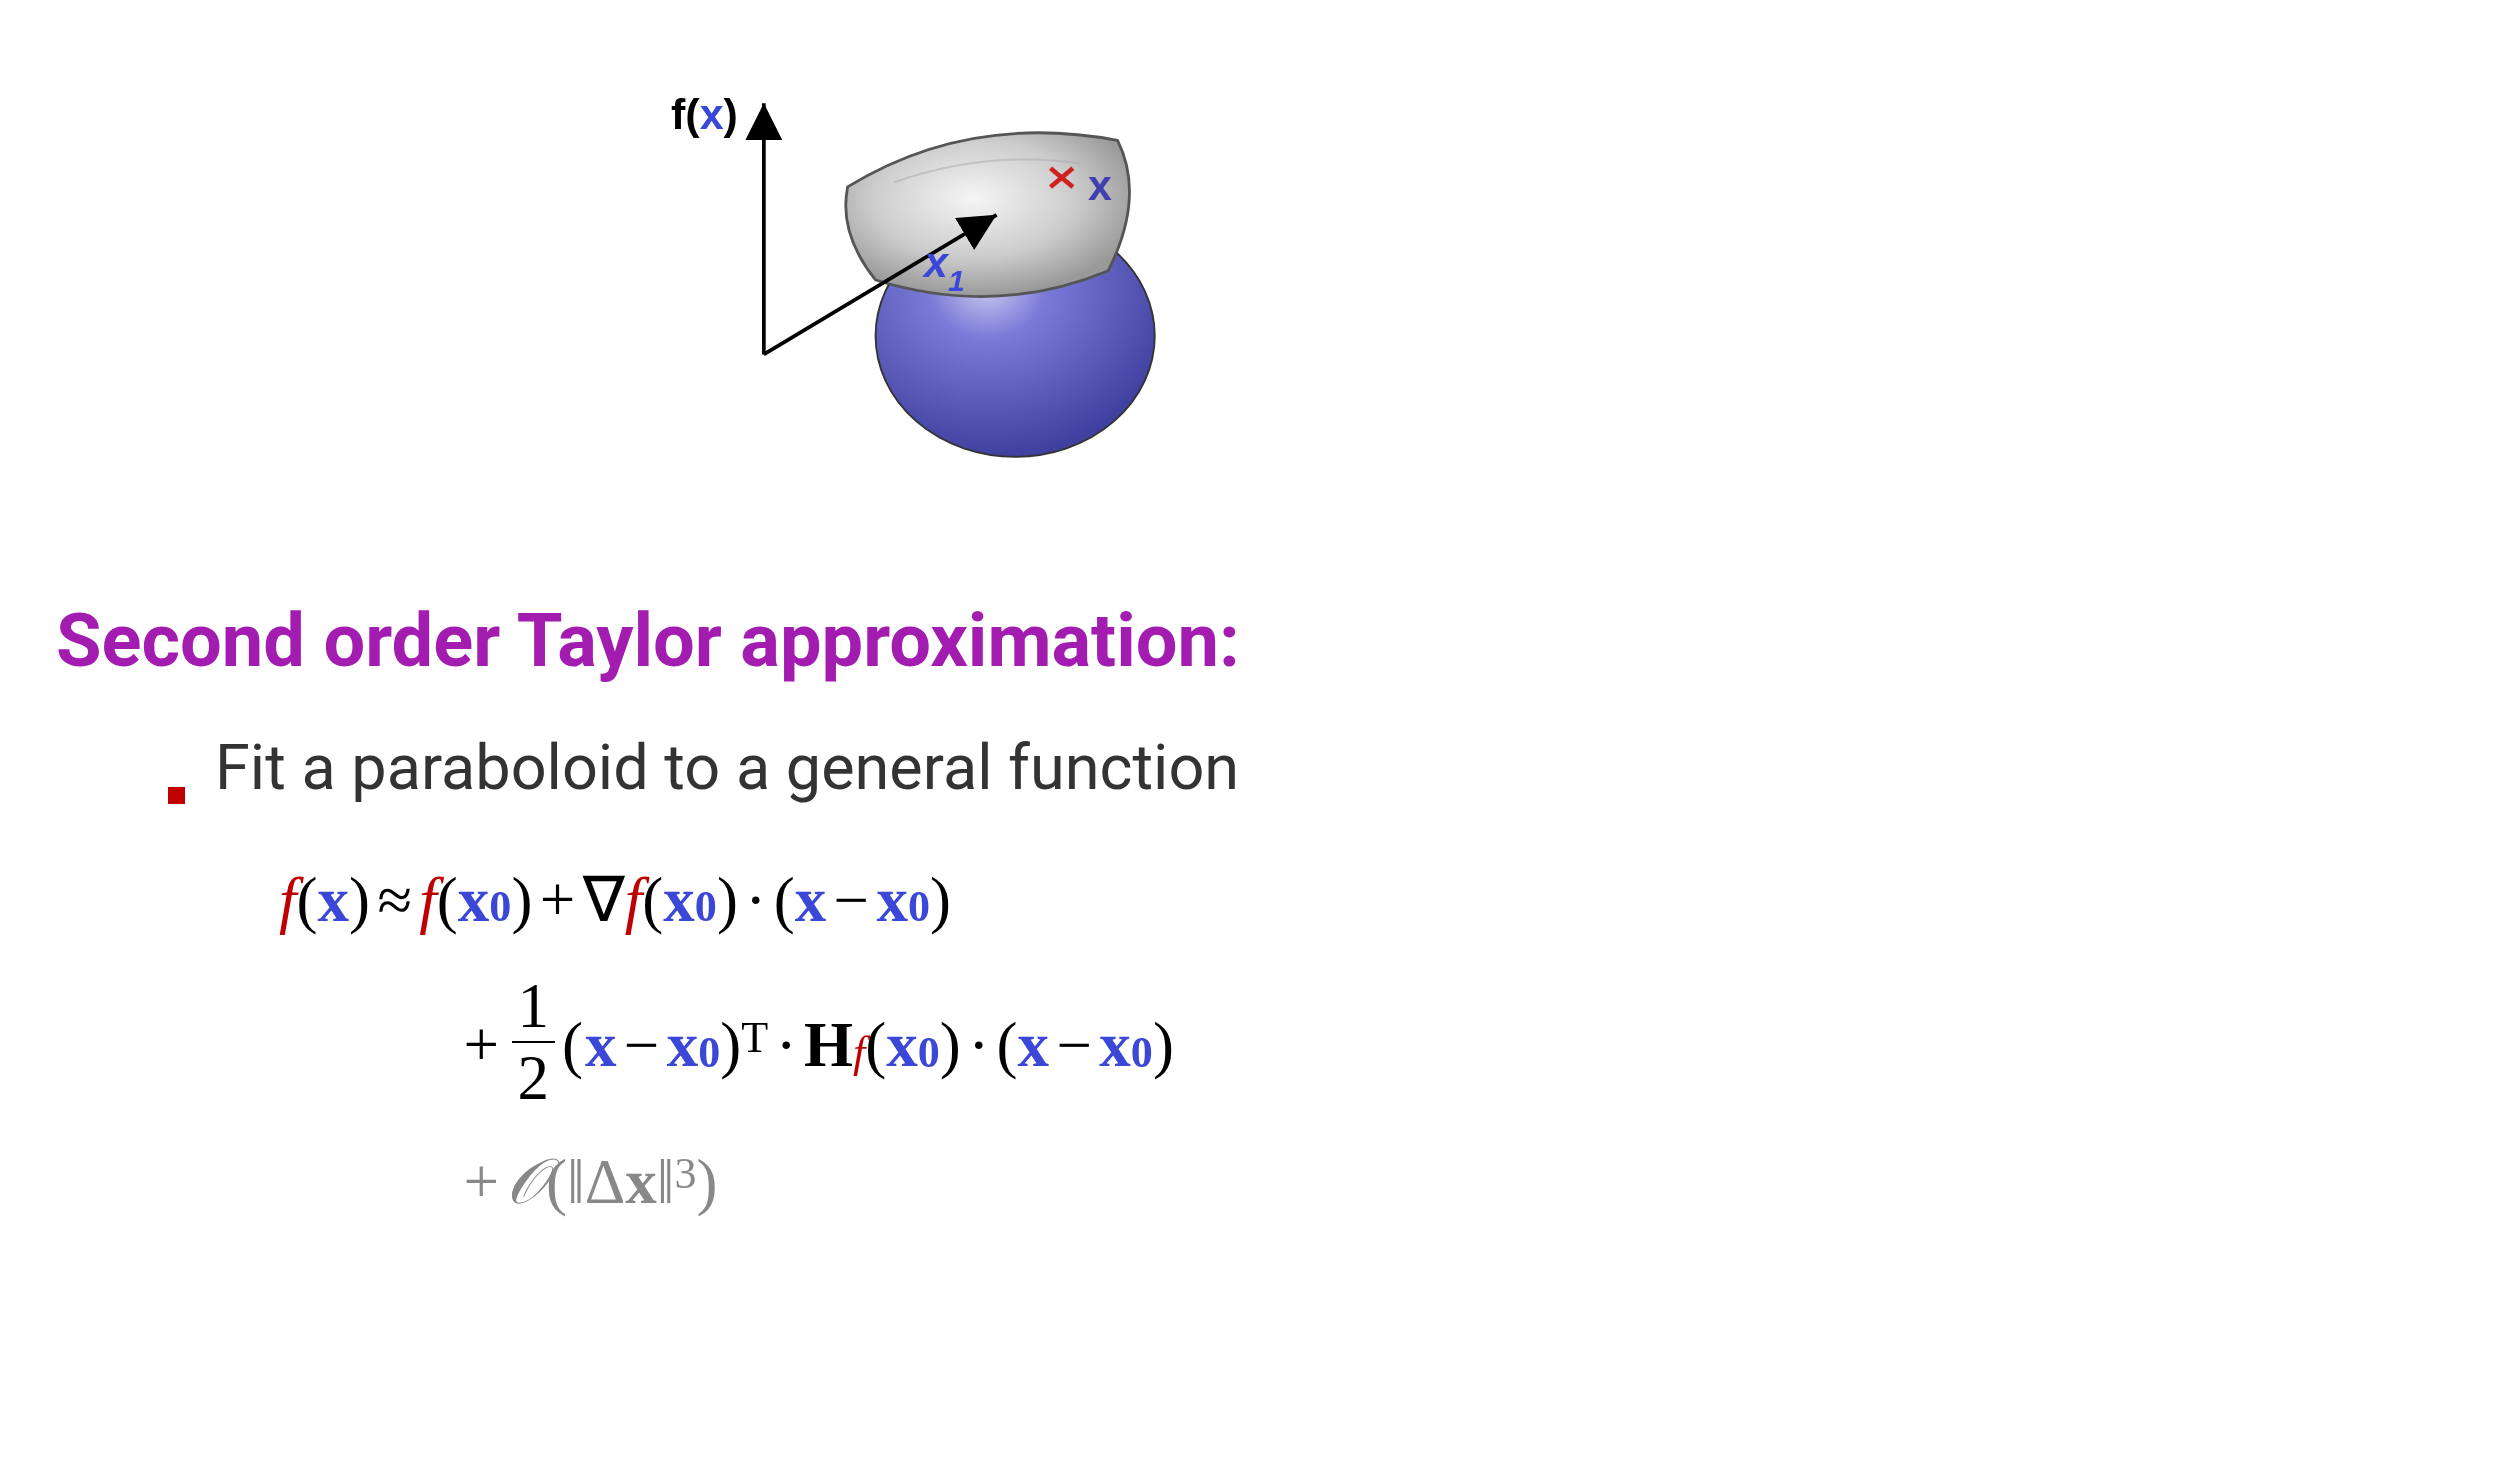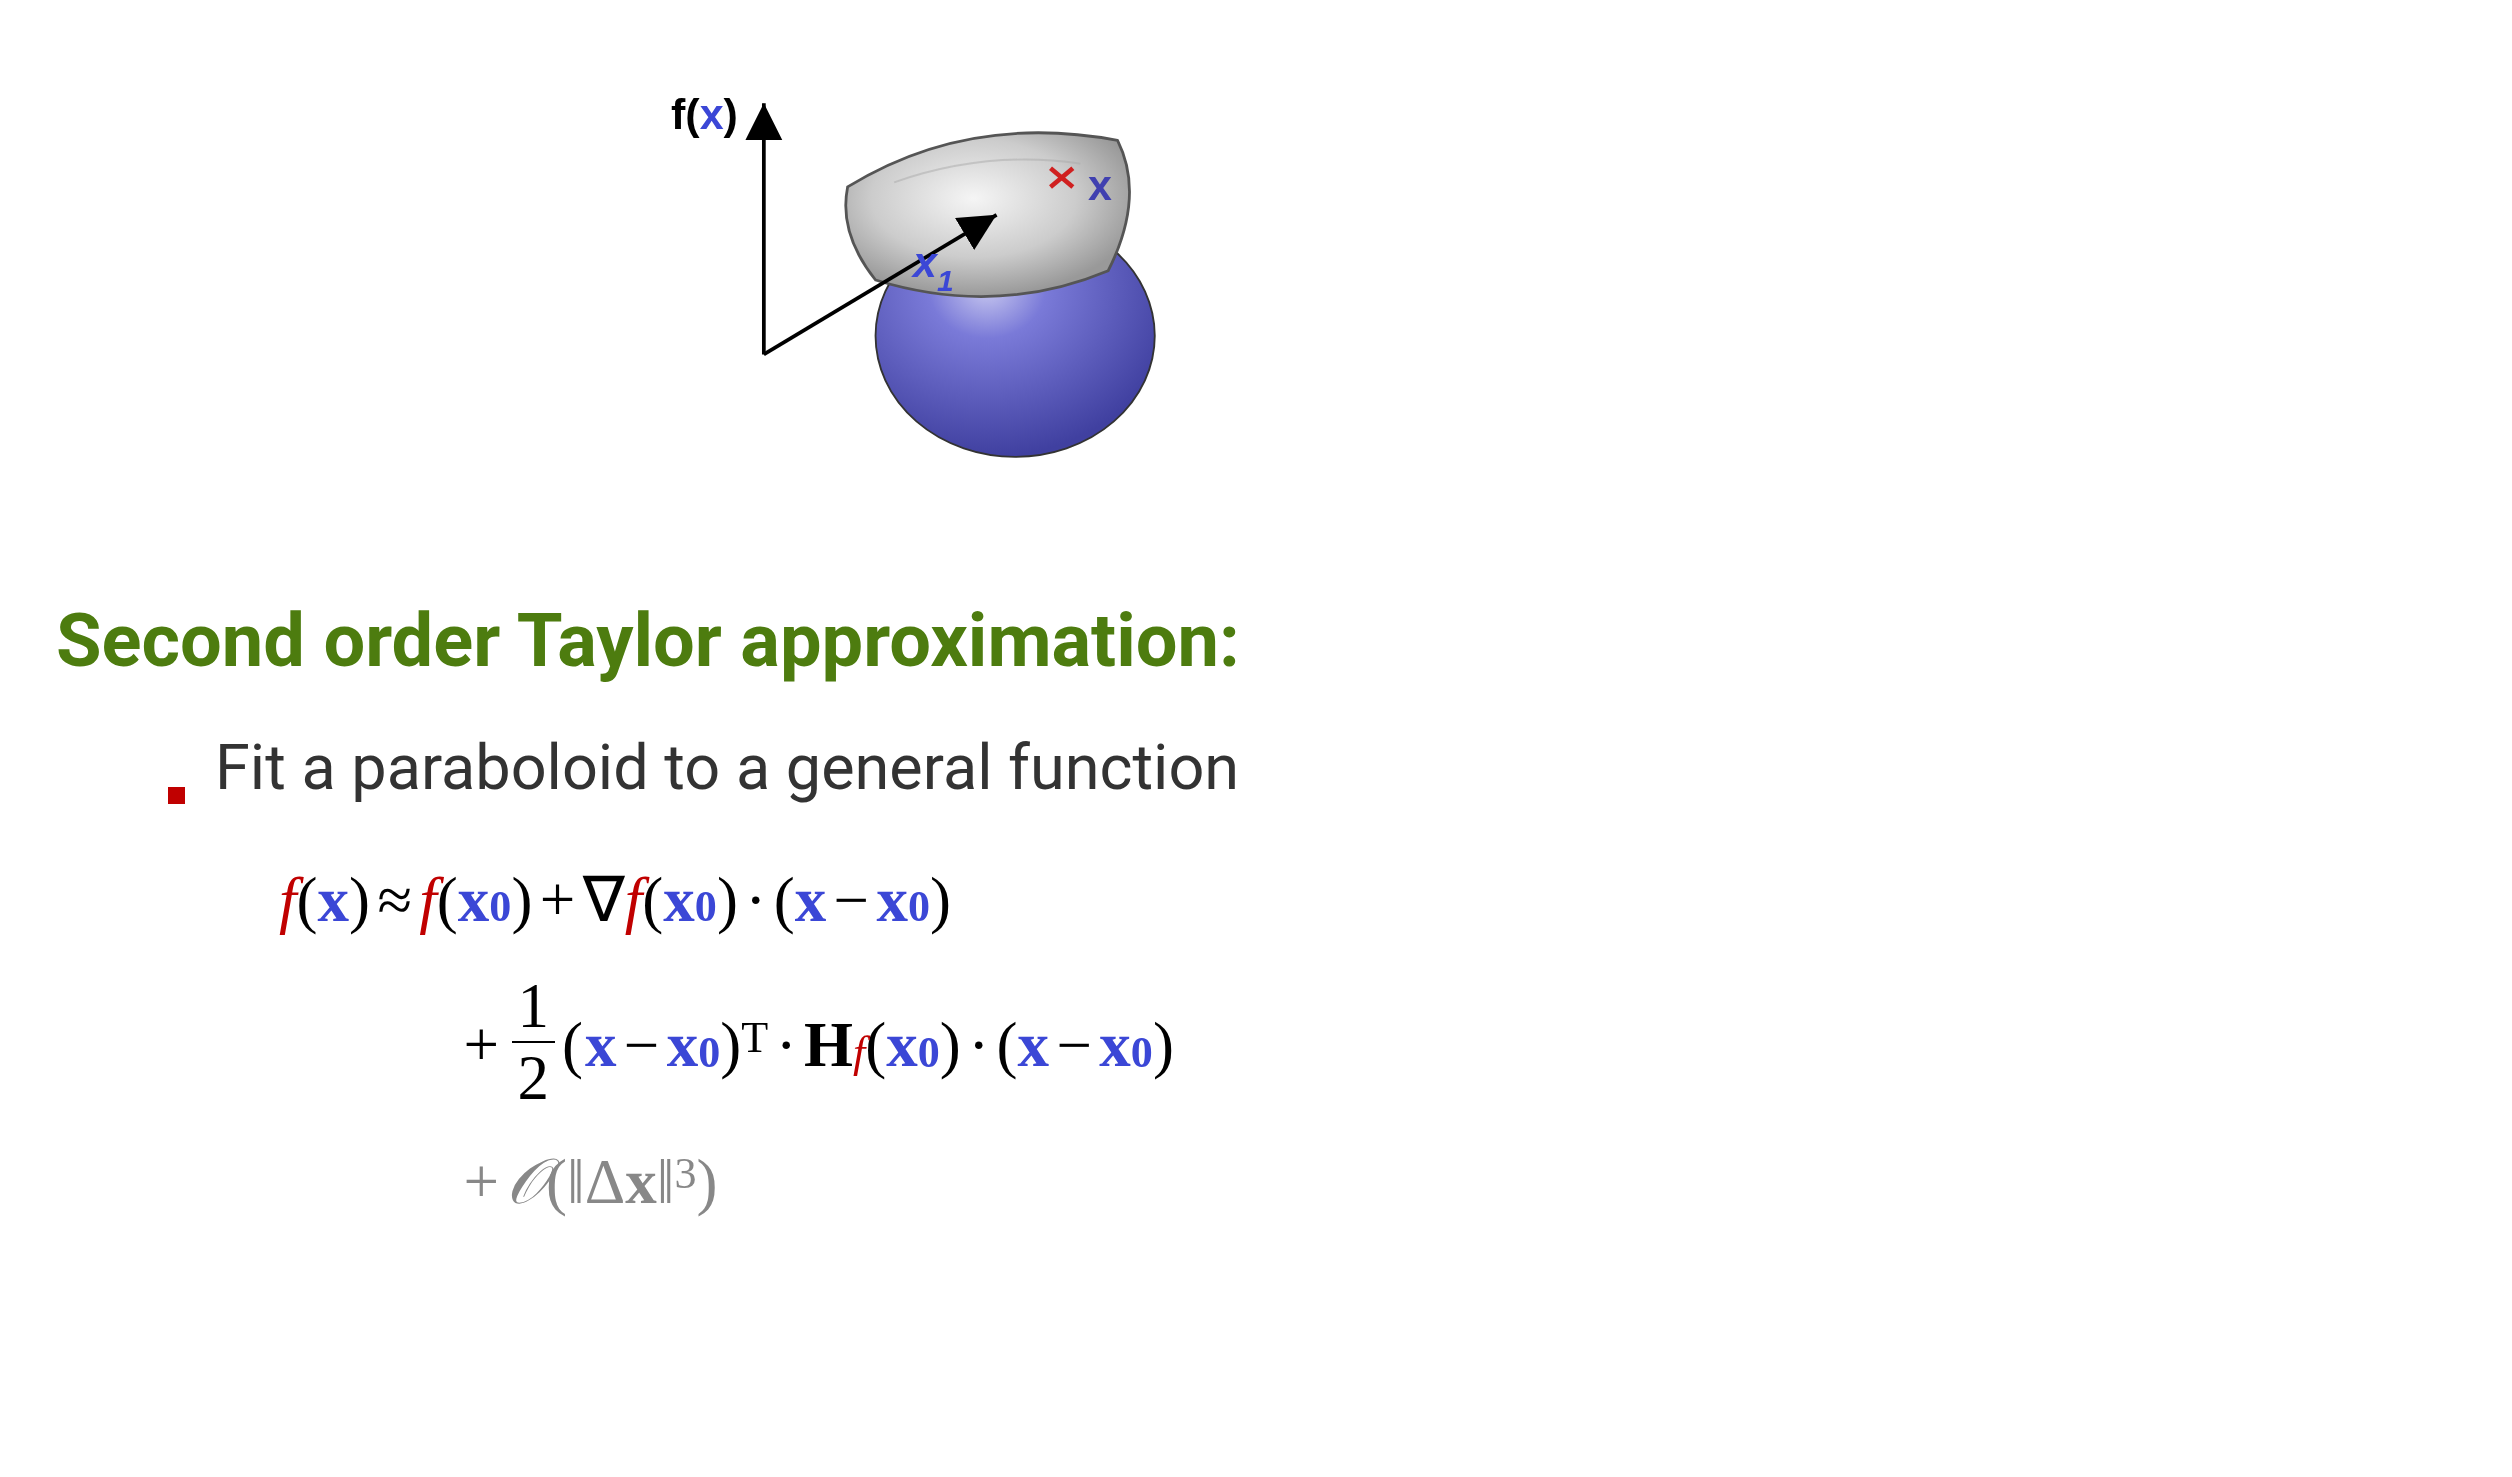--- a/index.html
+++ b/index.html
@@ -27,21 +27,21 @@
       margin-top: 130px;
       color: #888;
       font-size: 52px;
       line-height: 1.35;
       text-align: right;
       font-weight: 400;
     }
     .heading {
       font-size: 74px;
       font-weight: 700;
-      color: #4d7c0f;
+      color: #a21caf;
       margin-top: 112px;
       margin-left: 0;
     }
     .bullet-row {
       display: flex;
       align-items: flex-end;
       margin-top: 47px;
       margin-left: 112px;
     }
     .bullet-square {
@@ -128,21 +128,21 @@
       <g transform="translate(380,110)">
         <line x1="-12" y1="-10" x2="12" y2="10" stroke="#d02020" stroke-width="5"></line>
         <line x1="-12" y1="10" x2="12" y2="-10" stroke="#d02020" stroke-width="5"></line>
       </g>
     </svg>
     
     <div class="axis-label" style="left:-37px; top:15px;">
       <span class="black">f(</span><span class="x-blue">x</span><span class="black">)</span>
     </div>
     
-    <div class="axis-label" style="left:205px; top:163px; font-style:italic;">
+    <div class="axis-label" style="left:216px; top:163px; font-style:italic;">
       <span class="x-blue" style="font-style:italic;">x</span><span class="x-blue sub" style="font-weight:bold;">1</span>
     </div>
     
     <div class="axis-label" style="left:380px; top:86px; color:#4040b0;">
       <span>x</span>
     </div>
   </div>
   <div class="caption-text">
   </div>
 </div>

